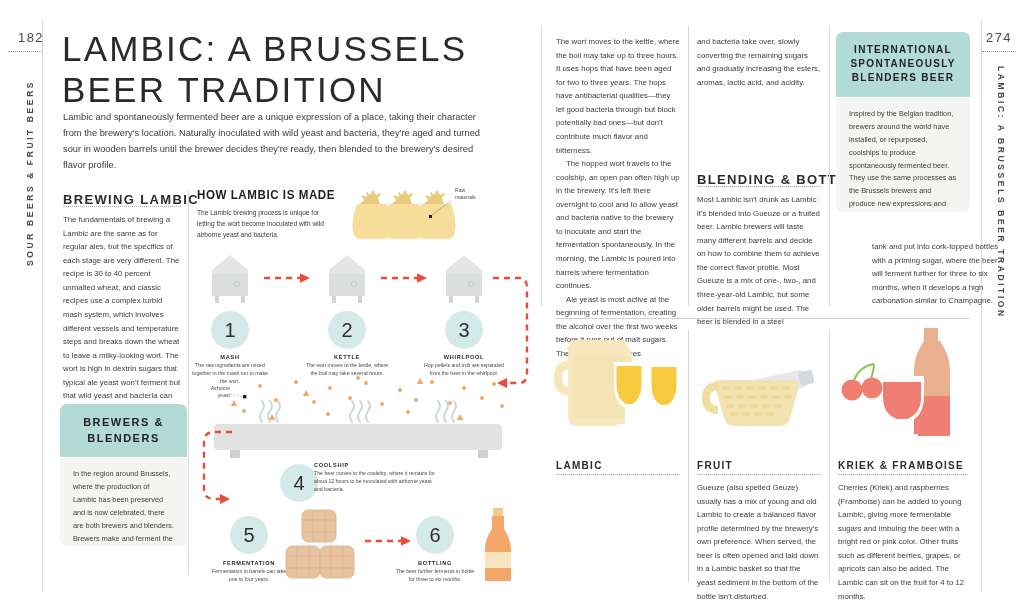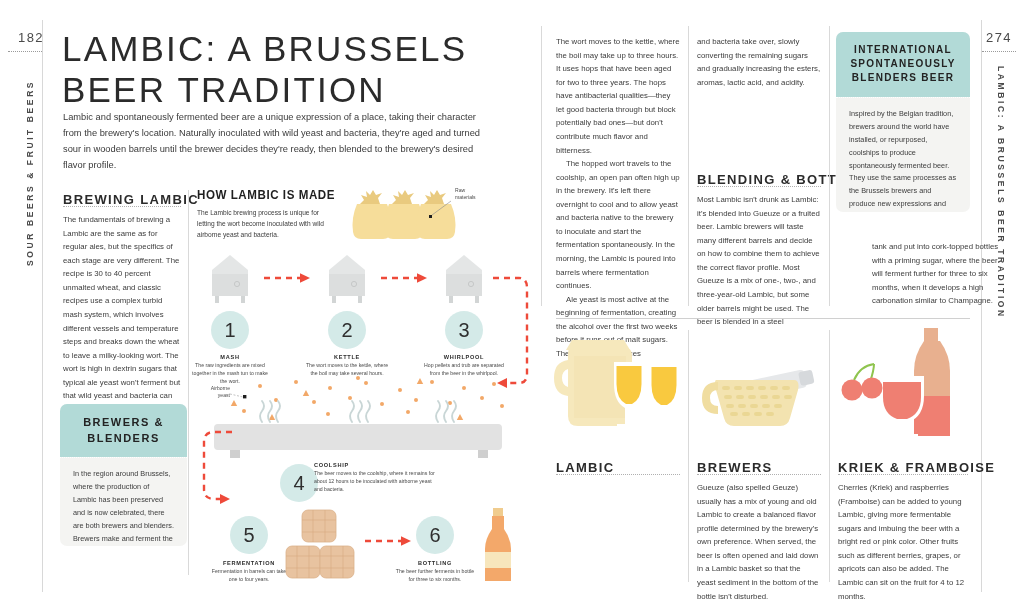--- a/index.html
+++ b/index.html
@@ -108,21 +108,21 @@
   }
   .tag-label.lft { text-align: left; }
 
   .coolship {
     position: absolute; background: #e2e2e2; border-radius: 4px;
   }
   .coolship-leg { position: absolute; background: #cfcfcf; }
 
   
   .prod-title {
-    position: absolute; font-size: 13px; font-weight: 700; letter-spacing: 1.3px; color:#2b2b2b;
+    position: absolute; font-size: 10px; font-weight: 700; letter-spacing: 1.3px; color:#2b2b2b;
   }
 
   svg { display: block; overflow: visible; }
 </style>
 </head>
 <body>
 
 <div class="spread">
 
   <div class="page-num" style="left:18px; top:30px;">182</div>
@@ -404,21 +404,21 @@
         <rect x="44" y="54" width="8" height="4" rx="2"></rect>
       <rect x="56" y="54" width="8" height="4" rx="2"></rect>
         <rect x="68" y="54" width="8" height="4" rx="2"></rect>
       <rect x="80" y="54" width="8" height="4" rx="2"></rect>
       <rect x="36" y="62" width="8" height="4" rx="2"></rect>
         <rect x="48" y="62" width="8" height="4" rx="2"></rect>
       <rect x="60" y="62" width="8" height="4" rx="2"></rect>
         <rect x="72" y="62" width="8" height="4" rx="2"></rect>
     </g>
   </svg>
-  <div class="prod-title" style="left:697px; top:460px;">BREWERS</div>
+  <div class="prod-title" style="left:697px; top:460px;">FRUIT</div>
   <div class="head-dots" style="left:697px; top:474px; width:124px;"></div>
   <div class="bodytext" style="left:697px; top:481px; width:124px;">Gueuze (also spelled Geuze) usually has a mix of young and old Lambic to create a balanced flavor profile determined by the brewery's own preference. When served, the beer is often opened and laid down in a Lambic basket so that the yeast sediment in the bottom of the bottle isn't disturbed.</div>
 
   <div class="col-rule" style="left:829px; top:330px; height:252px;"></div>
 
   <svg style="position:absolute; left:832px; top:328px;" width="140" height="116">
 
     <rect x="92" y="0" width="14" height="14" fill="#e8b08f"></rect>
     <path d="M92 13 q-10 14 -10 30 v65 h36 v-65 q0 -16 -10 -30 z" fill="#e8b08f"></path>
     <rect x="82" y="68" width="36" height="40" fill="#ef7f72"></rect>

